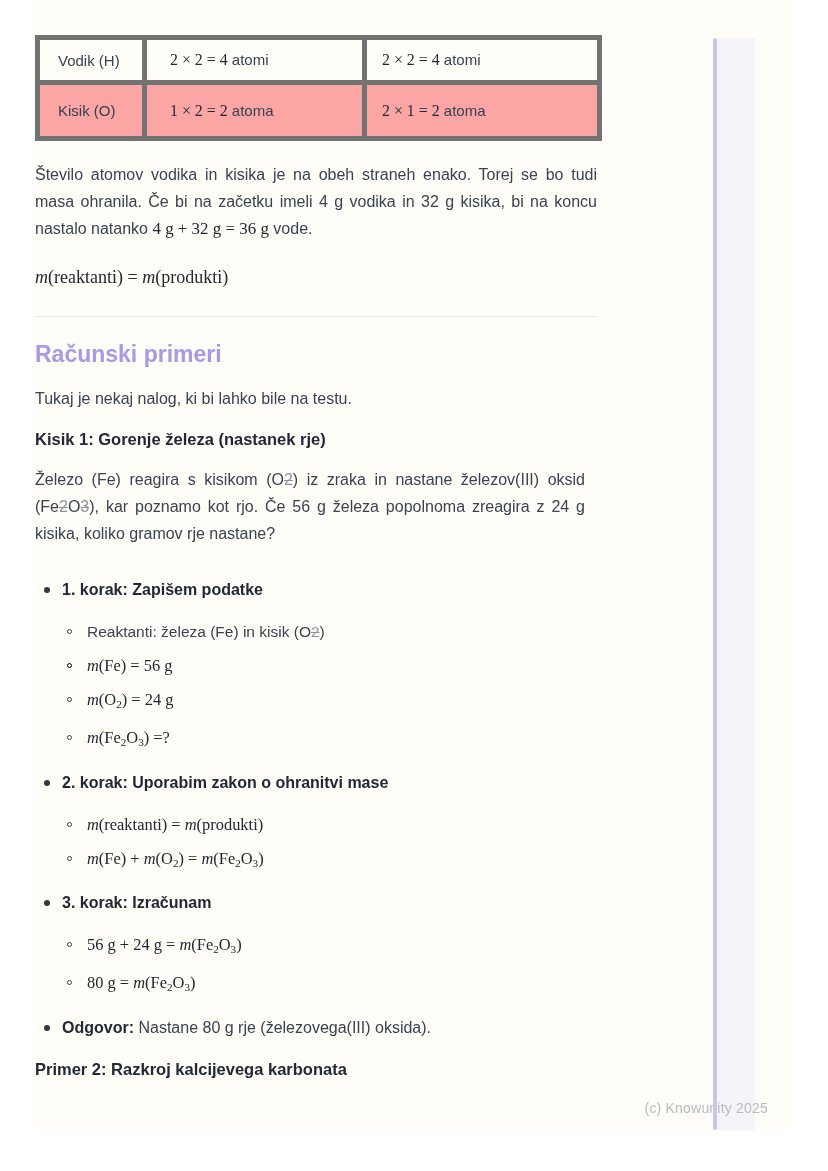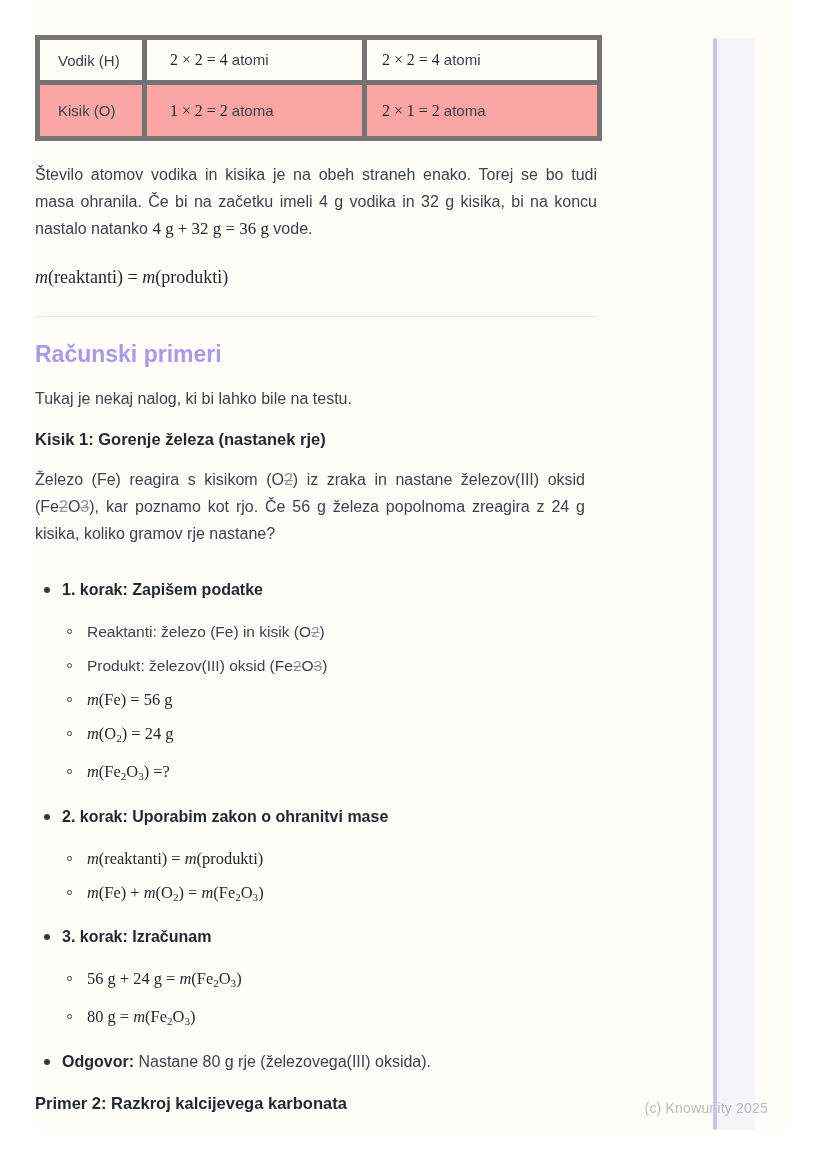--- a/index.html
+++ b/index.html
@@ -194,22 +194,22 @@
   <h3 class="sub-heading">Kisik 1: Gorenje železa (nastanek rje)</h3>
 
   <p class="problem"><span>Železo (Fe) reagira s kisikom (O</span><span class="sg-st">2</span><span>) iz zraka in nastane železov(III) oksid (Fe</span><span class="sg-st">2</span><span>O</span><span class="sg-st">3</span><span>), kar poznamo kot rjo. Če 56 g železa popolnoma zreagira z 24 g kisika, koliko gramov rje nastane?</span></p>
 
   <ul class="main-list">
 
     <li>
       <span class="dot"></span>
       <strong>1. korak: Zapišem podatke</strong>
       <ul class="sub-list">
-        <li><span class="circ"></span><span><span>Reaktanti: železo (Fe) in kisik (O</span><span class="sg-st">2</span><span>)</span></span></li>
-        <li><span class="circ"></span><span><span>Produkt: železov(III) oksid (Fe</span><span class="sg-st">2</span><span>O</span><span class="sg-st">3</span><span>)</span></span></li>
+        <li><span class="circ"></span><span><span>Reaktanti: železa (Fe) in kisik (O</span><span class="sg-st">2</span><span>)</span></span></li>
+        <li><span class="circ"></span></li>
         <li><span class="circ"></span><span><span class="sg-mi">m</span><span class="sg-m">(Fe) = 56 g</span></span></li>
         <li><span class="circ"></span><span><span class="sg-mi">m</span><span class="sg-m">(O</span><span class="sg-msub">2</span><span class="sg-m">) = 24 g</span></span></li>
         <li><span class="circ"></span><span><span class="sg-mi">m</span><span class="sg-m">(Fe</span><span class="sg-msub">2</span><span class="sg-m">O</span><span class="sg-msub">3</span><span class="sg-m">) =?</span></span></li>
       </ul>
     </li>
 
     <li>
       <span class="dot"></span>
       <strong>2. korak: Uporabim zakon o ohranitvi mase</strong>
       <ul class="sub-list">

